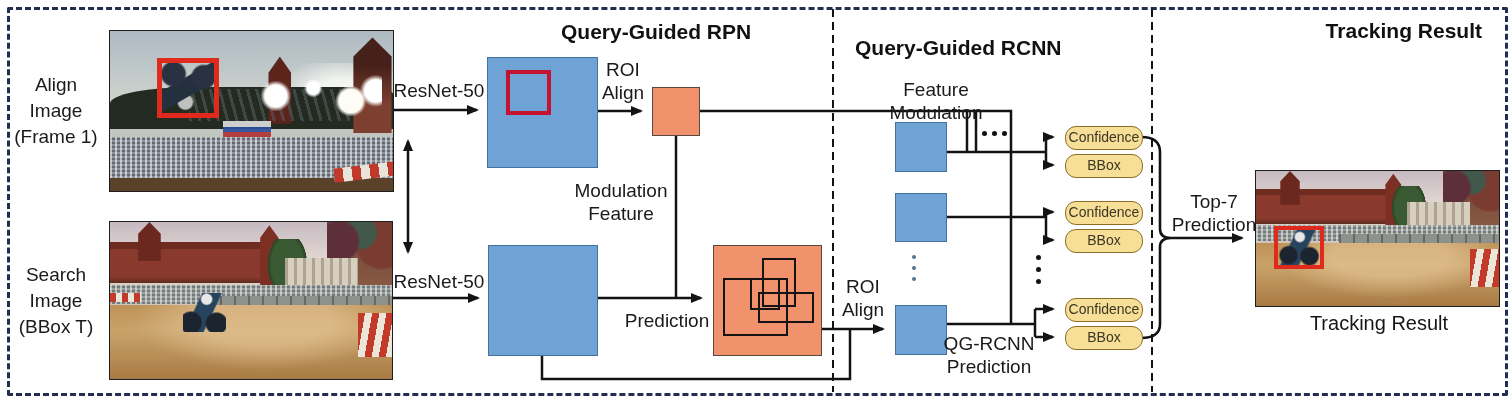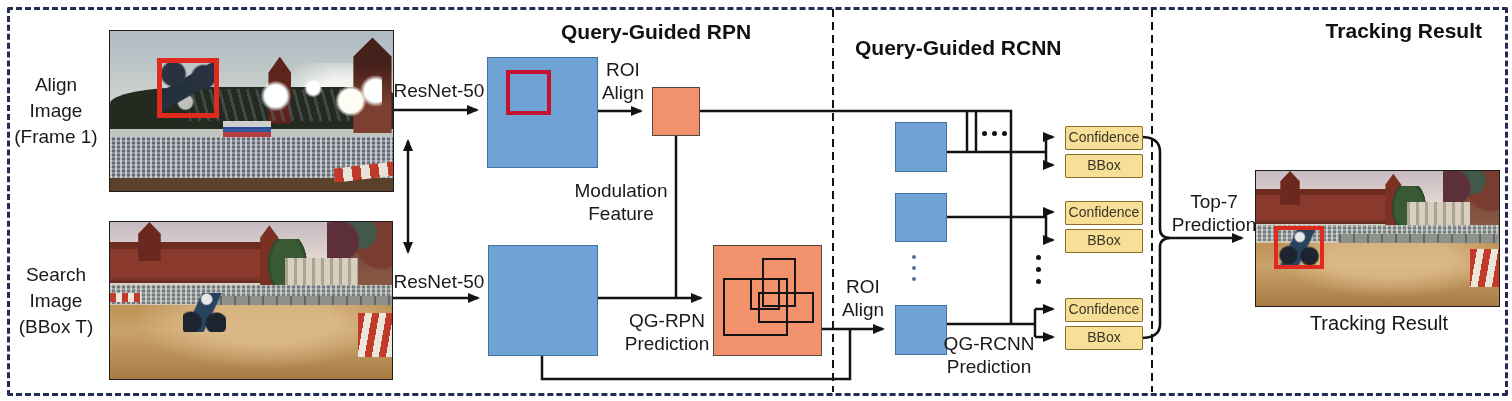--- a/index.html
+++ b/index.html
@@ -15,21 +15,21 @@
   .hdr{position:absolute;z-index:3;font-weight:bold;font-size:21px;color:#111;
        text-align:left;line-height:29px;}
   .lbl{position:absolute;z-index:3;font-size:19px;color:#1a1a1a;text-align:center;line-height:23px;}
   
   .featbox{position:absolute;z-index:2;background:#6FA3D6;border:1.5px solid #44719e;}
   .roibox{position:absolute;z-index:2;background:#F2926C;border:1.5px solid #57493f;}
   .redsq{position:absolute;border:4px solid #C41231;}
   .prop{position:absolute;border:2.5px solid #141414;}
   
   .outbox{position:absolute;z-index:2;width:76px;height:22px;background:#F7DF97;
-          border:1.5px solid #8a6d28;border-radius:1px;font-size:14px;color:#3c3626;
+          border:1.5px solid #8a6d28;border-radius:11px;font-size:14px;color:#3c3626;
           text-align:center;line-height:21px;}
   
   .dots-h{position:absolute;z-index:3;display:flex;gap:5px;}
   .dots-h i{width:5px;height:5px;border-radius:50%;background:#111;}
   .dots-v{position:absolute;z-index:3;display:flex;flex-direction:column;gap:7px;}
   .dots-v i{width:5px;height:5px;border-radius:50%;background:#111;}
   .dots-v.slate i{width:4px;height:4px;background:#56718e;}
   
   .photo{position:absolute;z-index:2;overflow:hidden;border:1px solid #1e1e1e;background:#b9b3aa;}
   .photo .abs{position:absolute;}
@@ -207,34 +207,34 @@
     <div>ROI</div>
     <div>Align</div>
   </div>
   <div class="roibox" style="left:652px;top:87px;width:46px;height:47px;"></div>
   <div class="lbl" style="left:556px;top:179px;width:130px;">
     <div>Modulation</div>
     <div>Feature</div>
   </div>
   <div class="featbox" style="left:488px;top:245px;width:108px;height:109px;"></div>
   <div class="lbl" style="left:603px;top:309px;width:128px;">
-    <div>QG-RPN</div>
     <div>Prediction</div>
   </div>
   <div class="roibox" style="left:713px;top:245px;width:107px;height:109px;">
     <div class="prop" style="left:9px;top:32px;width:61px;height:54px;"></div>
     <div class="prop" style="left:48px;top:12px;width:30px;height:45px;"></div>
     <div class="prop" style="left:44px;top:46px;width:52px;height:27px;"></div>
     <div class="prop" style="left:36px;top:32px;width:26px;height:28px;"></div>
   </div>
   <div class="lbl" style="left:833px;top:275px;width:60px;">
     <div>ROI</div>
     <div>Align</div>
   </div>
 
+  <div class="lbl" style="left:856px;top:78px;width:160px;">Feature Modulation</div>
   <div class="featbox" style="left:895px;top:122px;width:50px;height:48px;"></div>
   <div class="featbox" style="left:895px;top:193px;width:50px;height:47px;"></div>
   <div class="featbox" style="left:895px;top:305px;width:50px;height:48px;"></div>
   <div class="dots-h" style="left:982px;top:131px;">
       <i></i>
       <i></i>
       <i></i>
     </div>
   <div class="dots-v slate" style="left:912px;top:255px;">
       <i></i>

